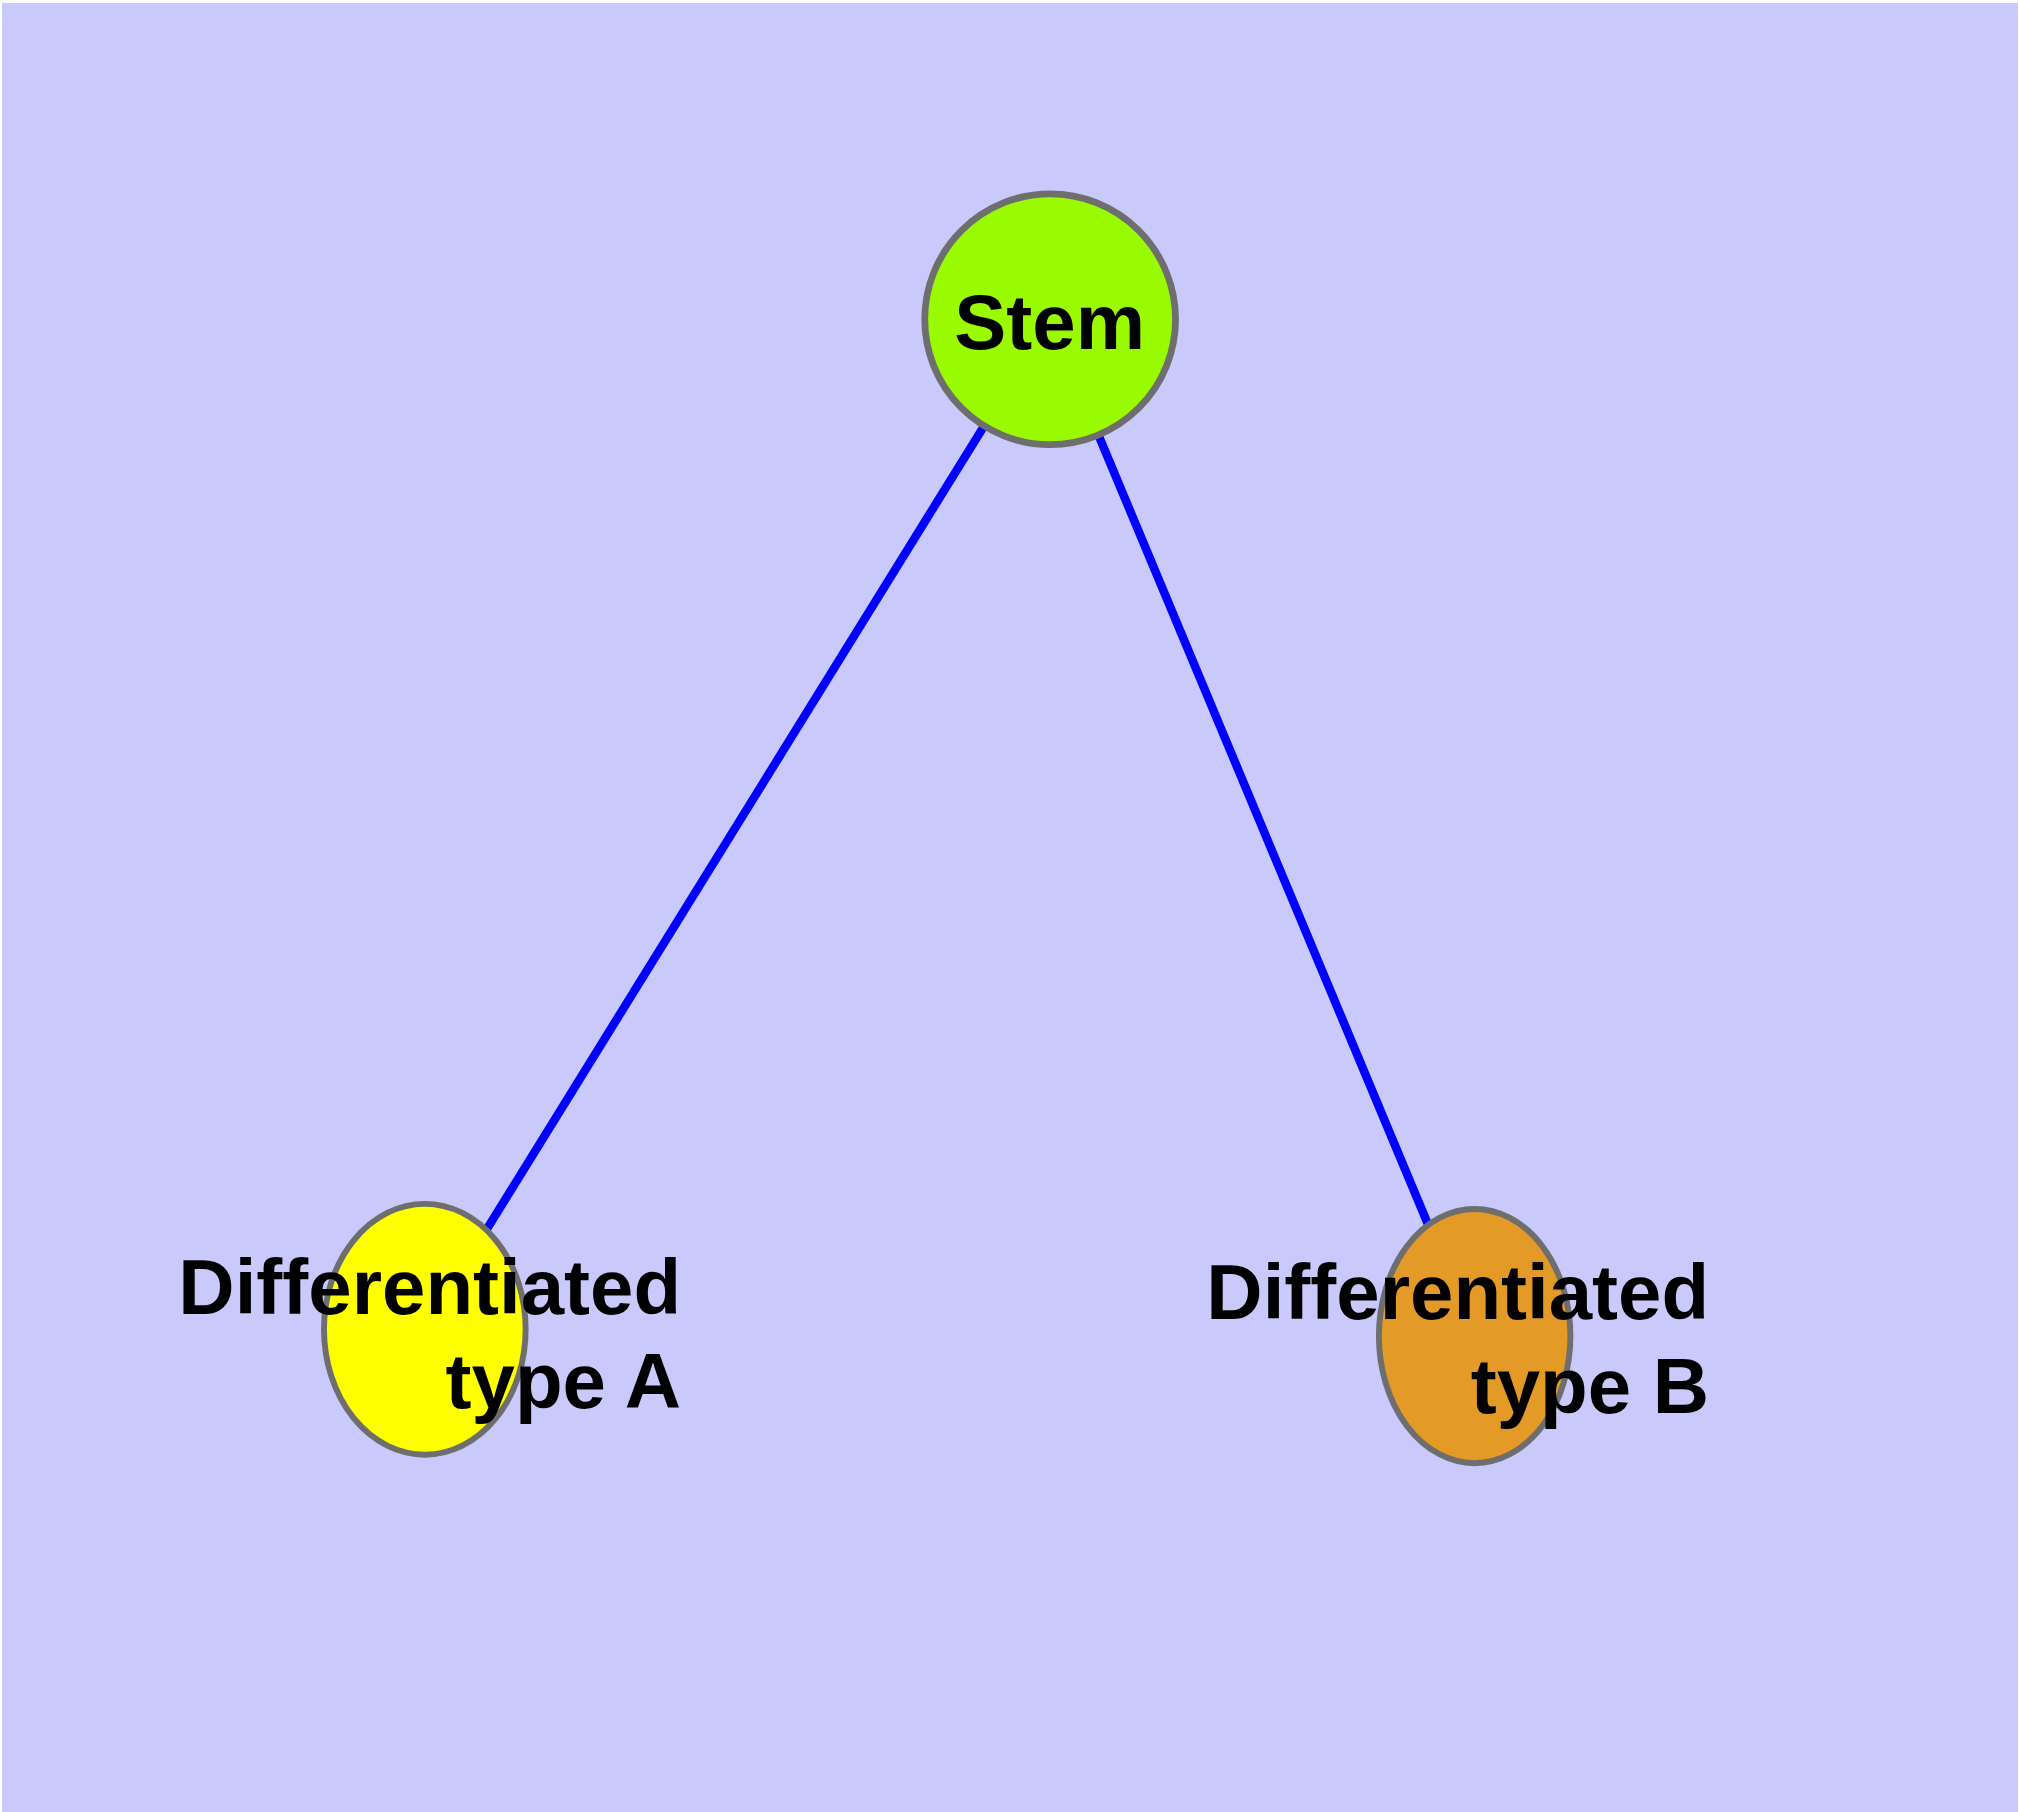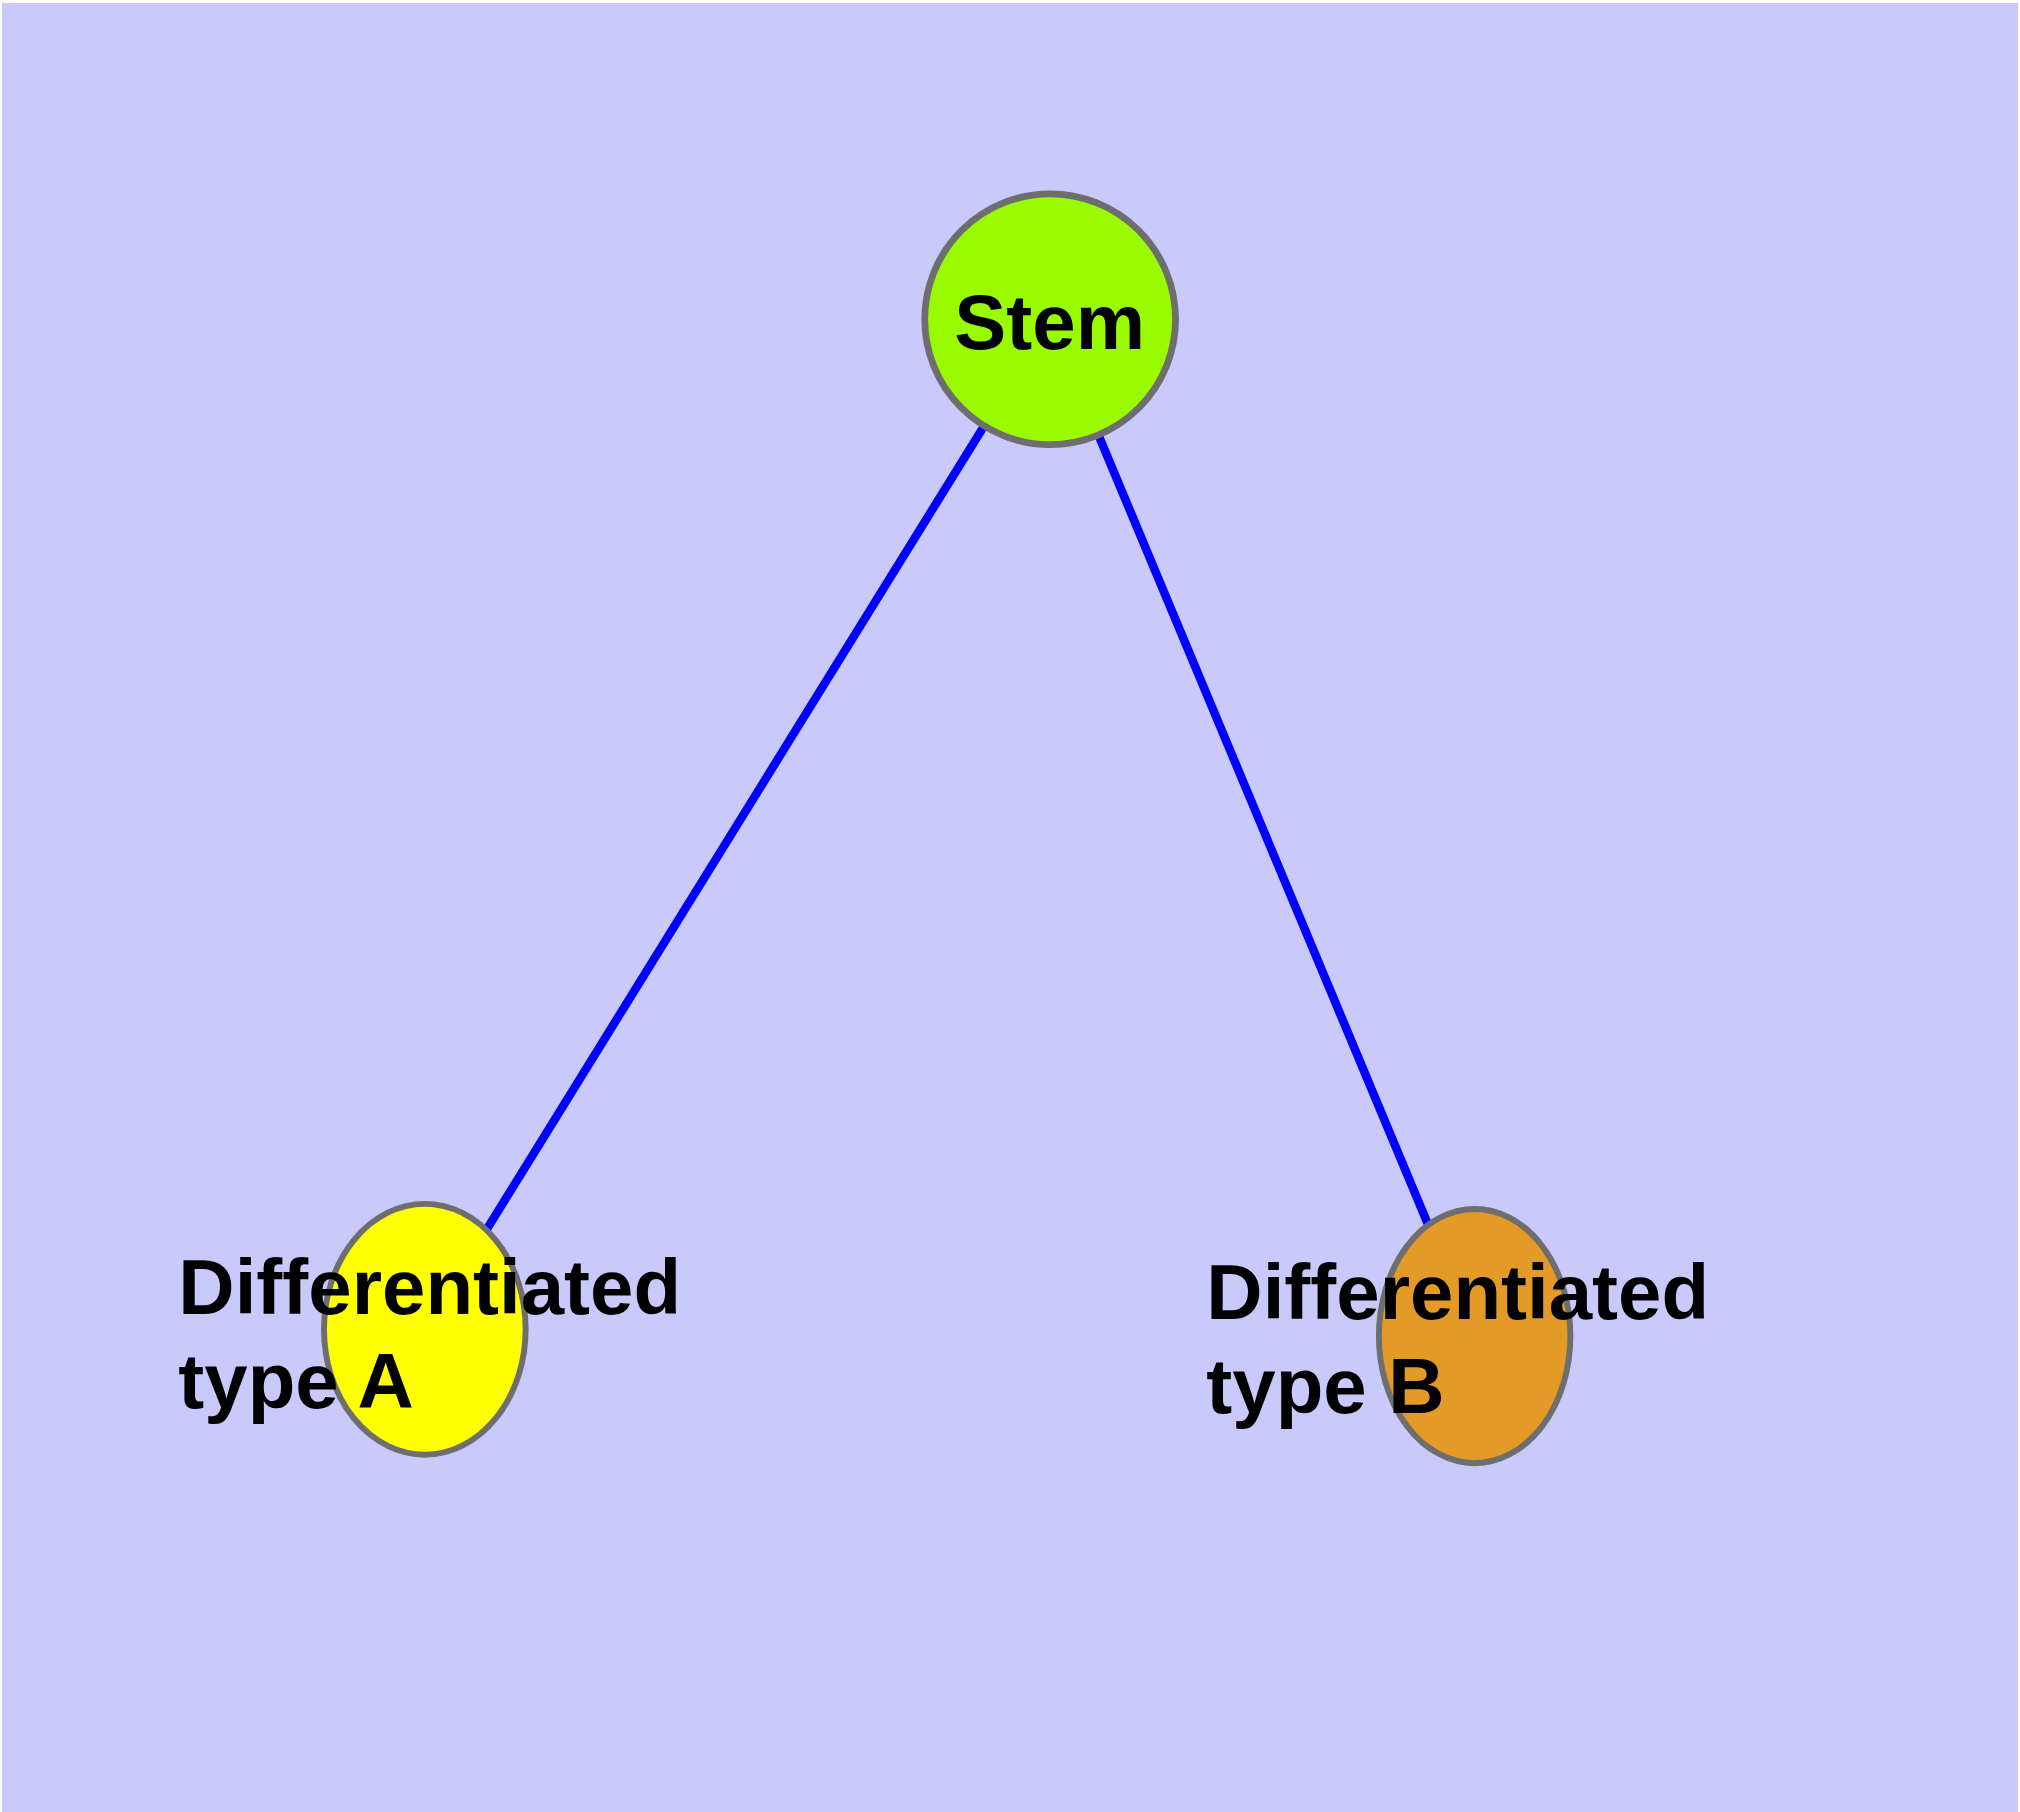--- a/index.html
+++ b/index.html
@@ -26,21 +26,21 @@
     width: 100%;
     height: 100%;
   }
   .node-label {
     position: absolute;
     transform: translate(-50%, -50%);
     color: #000000;
     font-weight: bold;
     font-size: 78px;
     line-height: 94px;
-    text-align: left;
+    text-align: right;
     white-space: pre-line;
     letter-spacing: 0px;
   }
   .label-stem   { left: 1048px; top: 319px; }
   .label-type-a { left: 428px;  top: 1331px; }
   .label-type-b { left: 1456px; top: 1336px; }
 </style>
 </head>
 <body>
 

